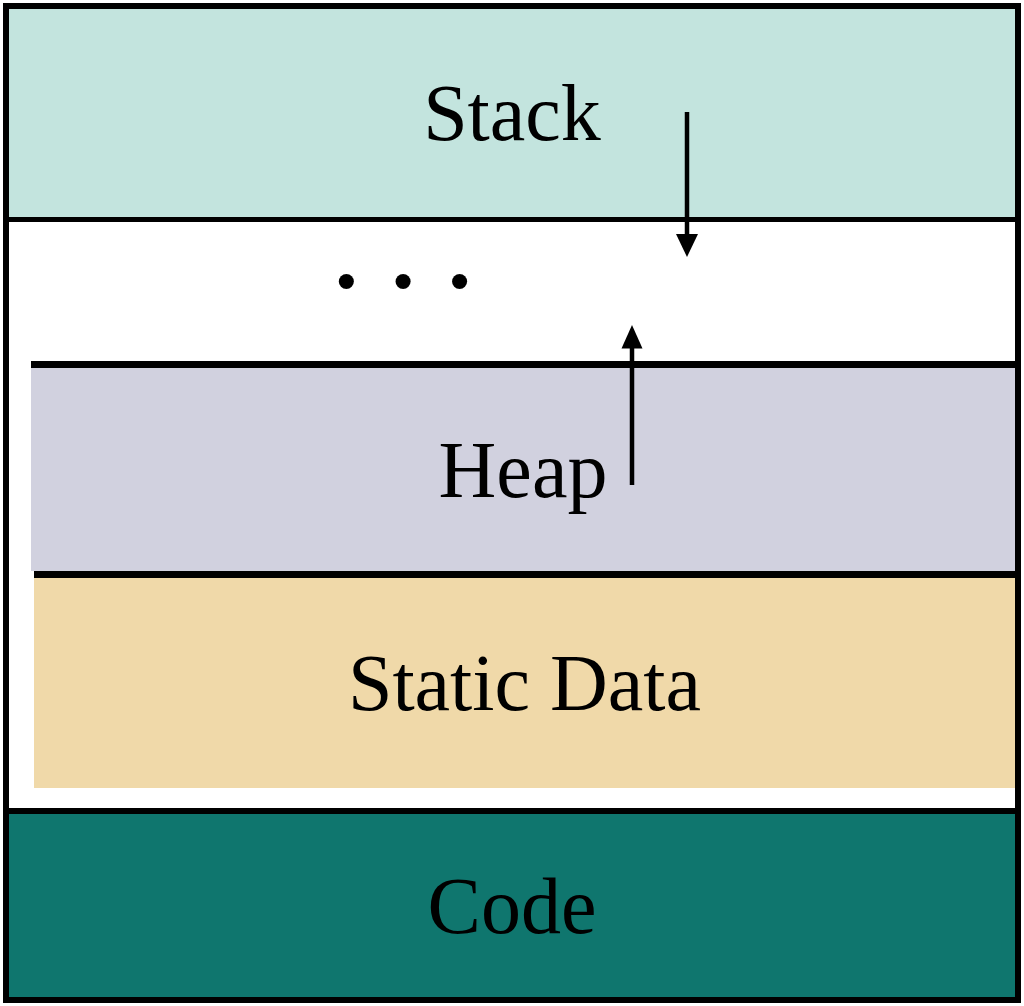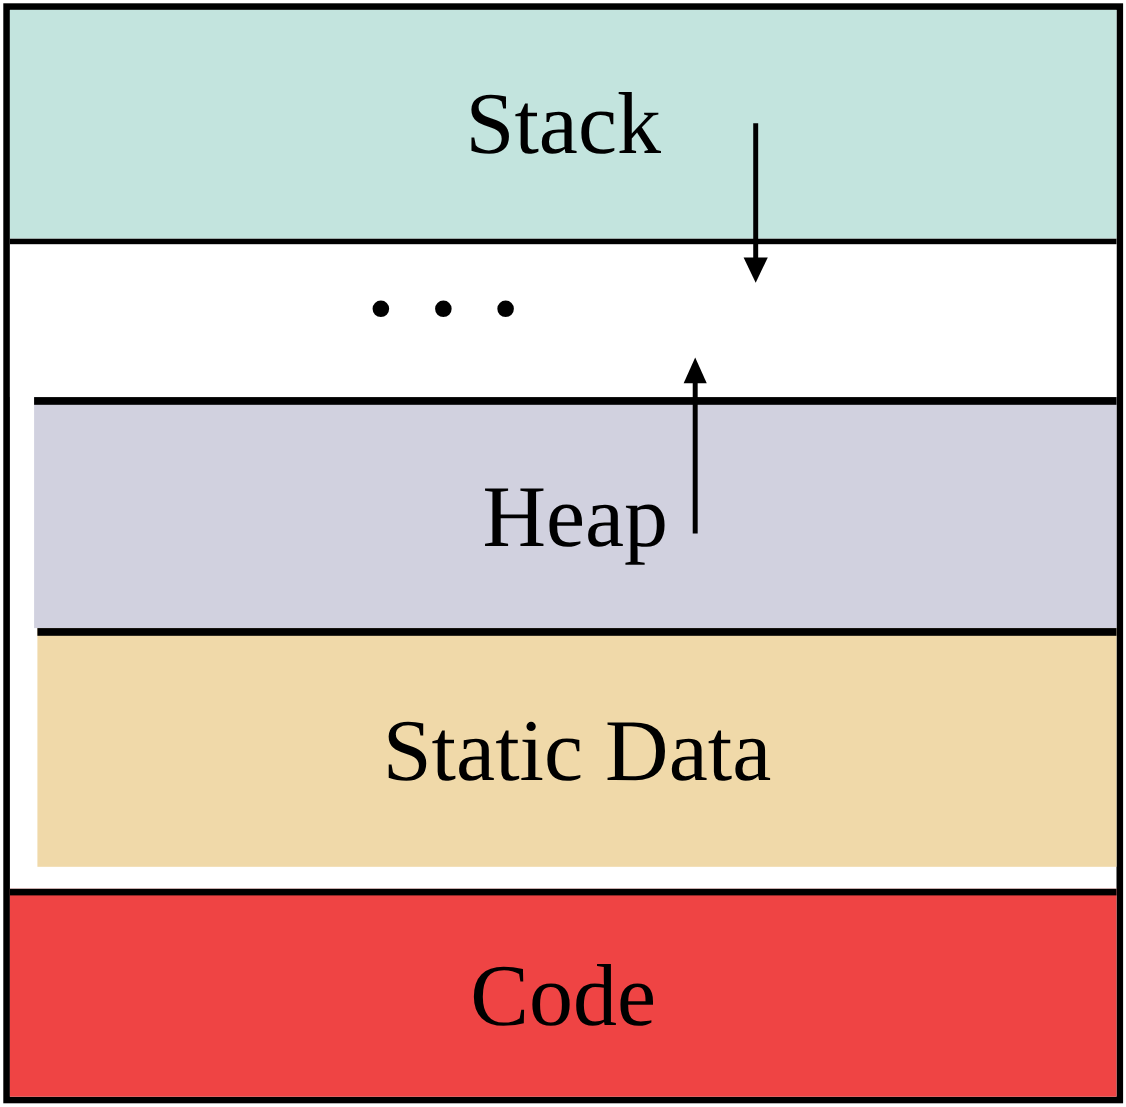--- a/index.html
+++ b/index.html
@@ -77,21 +77,21 @@
     </div>
 
     <div class="row row-heap" style="background-color: rgb(209, 209, 223); margin-left: 22px;">
       <span class="label">Heap</span>
     </div>
 
     <div class="row row-static" style="background-color: rgb(240, 217, 169); margin-left: 25px;">
       <span class="label">Static Data</span>
     </div>
 
-    <div class="row row-code" style="background-color: #ef4444; margin-top: 20px;">
+    <div class="row row-code" style="background-color: #0f766e; margin-top: 20px;">
       <span class="label">Code</span>
     </div>
 
   </div>
 
   <svg class="arrows" viewBox="0 0 1024 1006">
     <g>
       <line x1="687" y1="112" x2="687" y2="236"></line>
       <polygon points="687,257 676,234 698,234"></polygon>
     </g>

